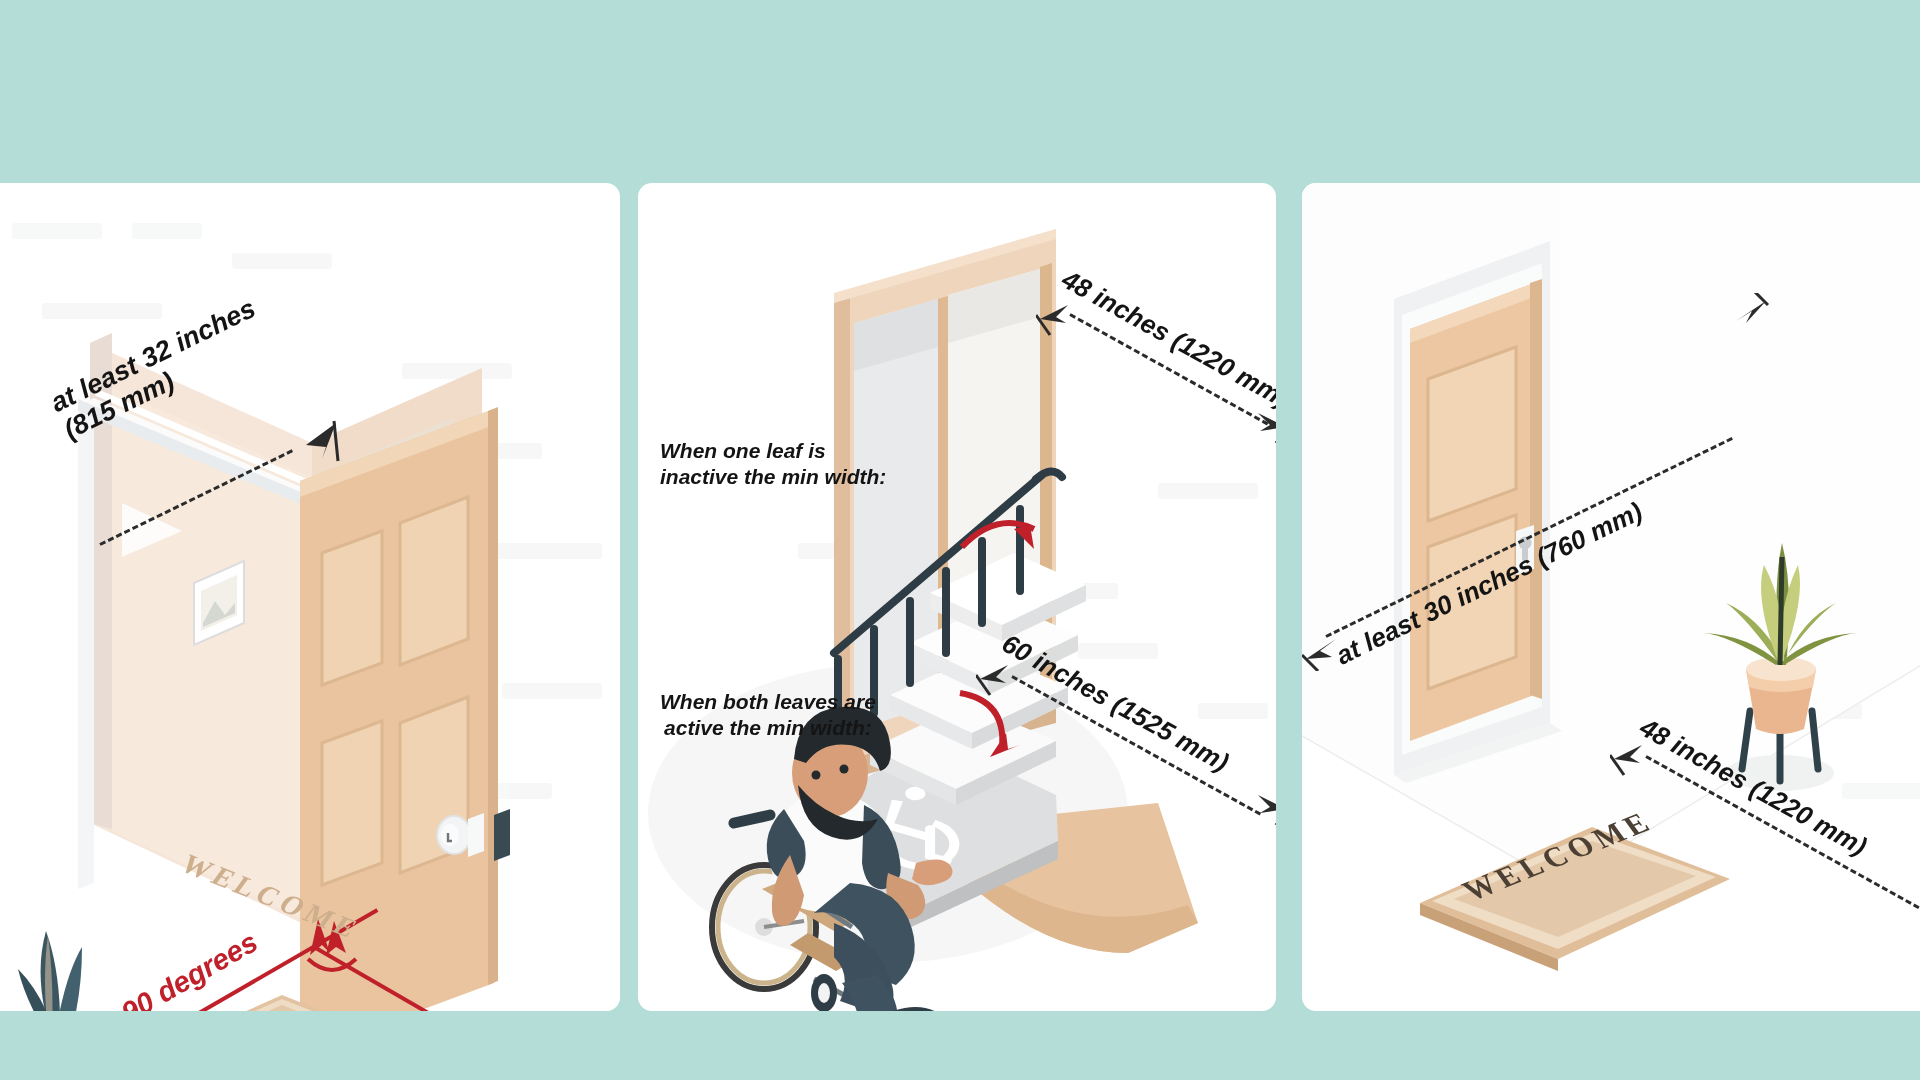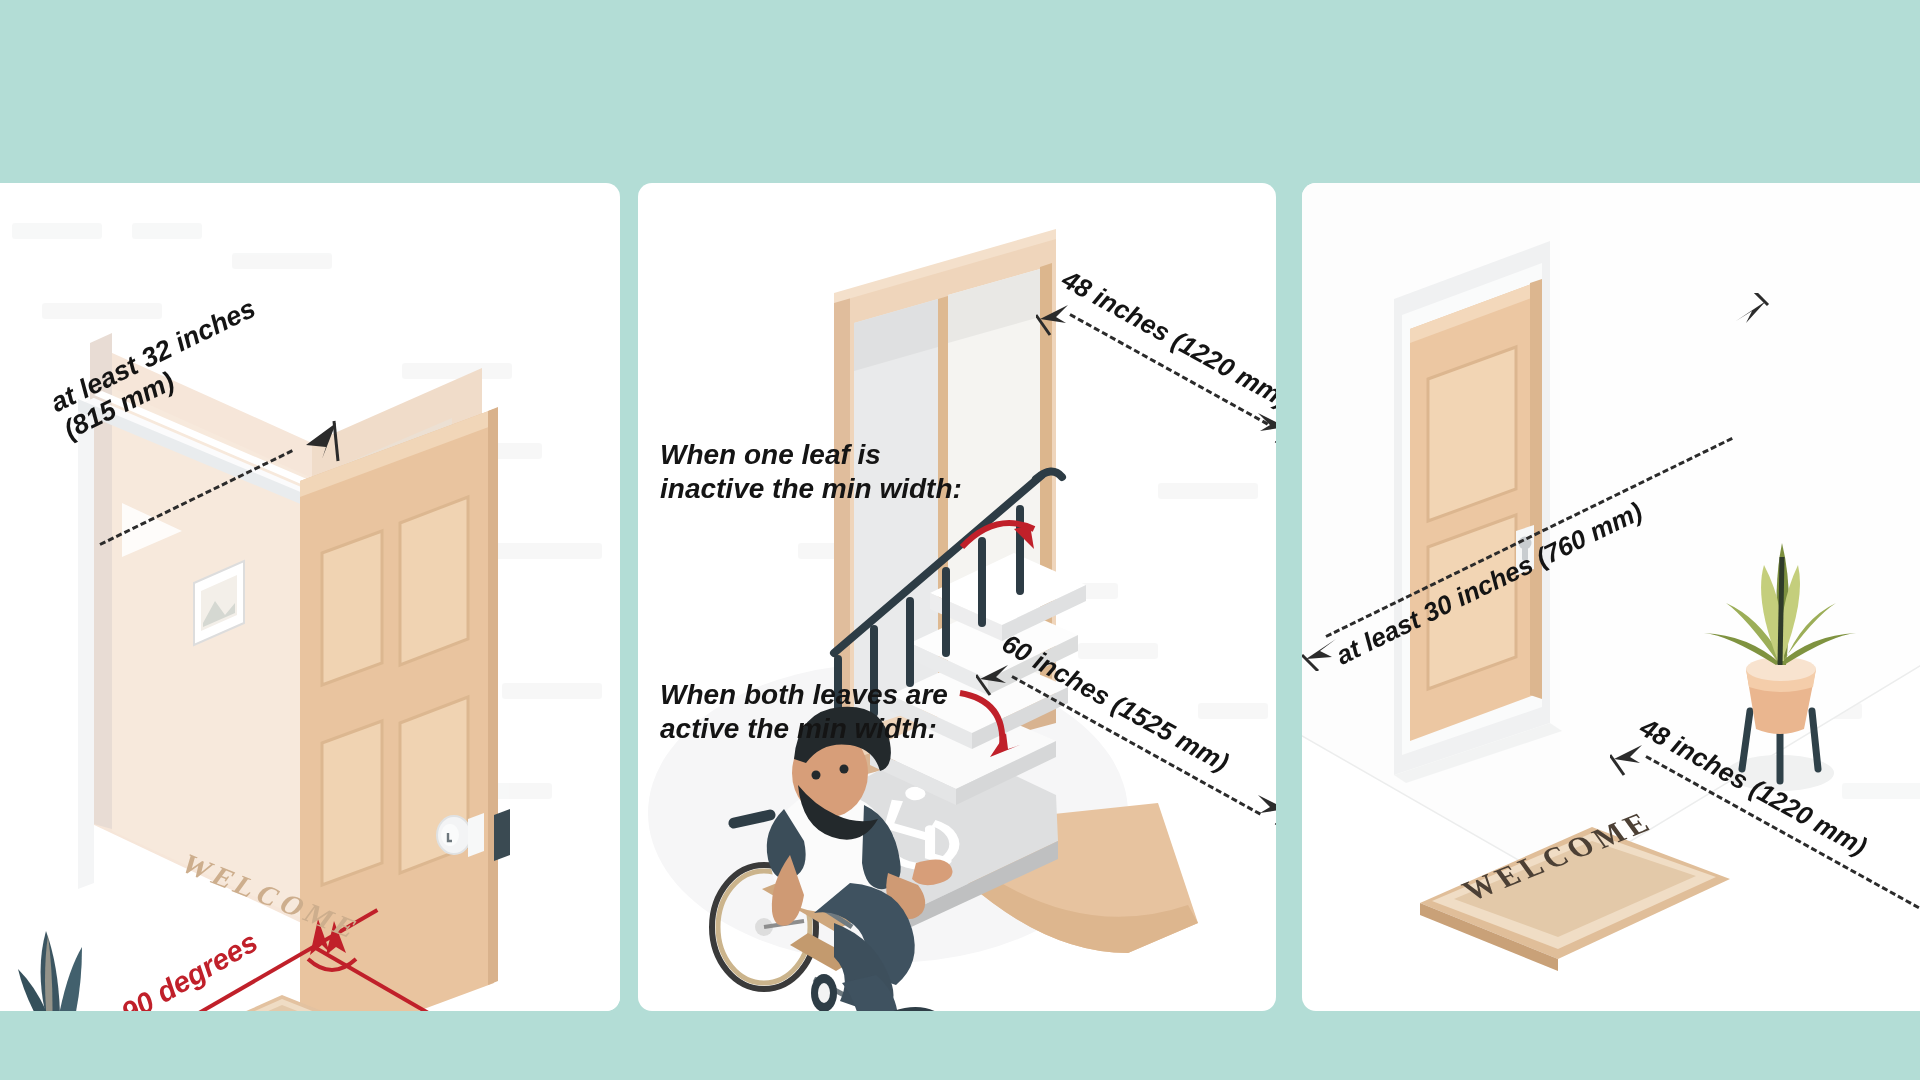--- a/index.html
+++ b/index.html
@@ -38,21 +38,21 @@
   .sh{position:absolute;}
 
   
   .dimlabel{
     position:absolute;font-weight:bold;font-style:italic;
     color:#141414;white-space:nowrap;line-height:1.12;
     font-family:"Liberation Sans","DejaVu Sans",sans-serif;
   }
   .callout{
     position:absolute;font-weight:bold;font-style:italic;color:#141414;
-    font-size:28px;line-height:1.22;white-space:pre-line;
+    font-size:21px;line-height:1.22;white-space:pre-line;
     font-family:"Liberation Sans","DejaVu Sans",sans-serif;
   }
   .redlabel{
     position:absolute;font-weight:bold;font-style:italic;color:#c0202a;
     white-space:nowrap;font-family:"Liberation Sans","DejaVu Sans",sans-serif;
   }
 
   
   .dline{position:absolute;height:0;border-top:3px dashed #2b2b2b;transform-origin:0 50%;}
   .rline{position:absolute;height:0;border-top:4px solid #c0202a;transform-origin:0 50%;}
@@ -284,21 +284,21 @@
       </g>
     </svg>
 
     <div class="callout" style="left:22px;top:255px;">When one leaf is
 inactive the min width:</div>
     <svg class="sh" style="left:318px;top:320px;" width="90" height="70">
       <path d="M6 44 q34 -36 72 -18" stroke="#c0202a" stroke-width="6" fill="none"></path>
       <polygon points="82,34 62,14 78,10 76,-2" fill="#c0202a" transform="translate(-4,12)"></polygon>
     </svg>
 
-    <div class="callout" style="left:22px;top:495px;">When both leaves are
+    <div class="callout" style="left:22px;top:506px;text-align:center;">When both leaves are
 active the min width:</div>
     <svg class="sh" style="left:312px;top:500px;" width="90" height="80">
       <path d="M10 10 q46 8 42 54" stroke="#c0202a" stroke-width="6" fill="none"></path>
       <polygon points="40,74 56,50 58,66 70,62" fill="#c0202a"></polygon>
     </svg>
 
     <div class="dline" style="left:432px;top:130px;width:226px;transform:rotate(29deg);"></div>
     <svg class="sh" style="left:398px;top:108px;" width="50" height="50">
       <polygon points="4,28 32,14 20,26 30,32" fill="#2b2b2b"></polygon>
       <line x1="0" y1="24" x2="14" y2="44" stroke="#2b2b2b" stroke-width="3"></line>

